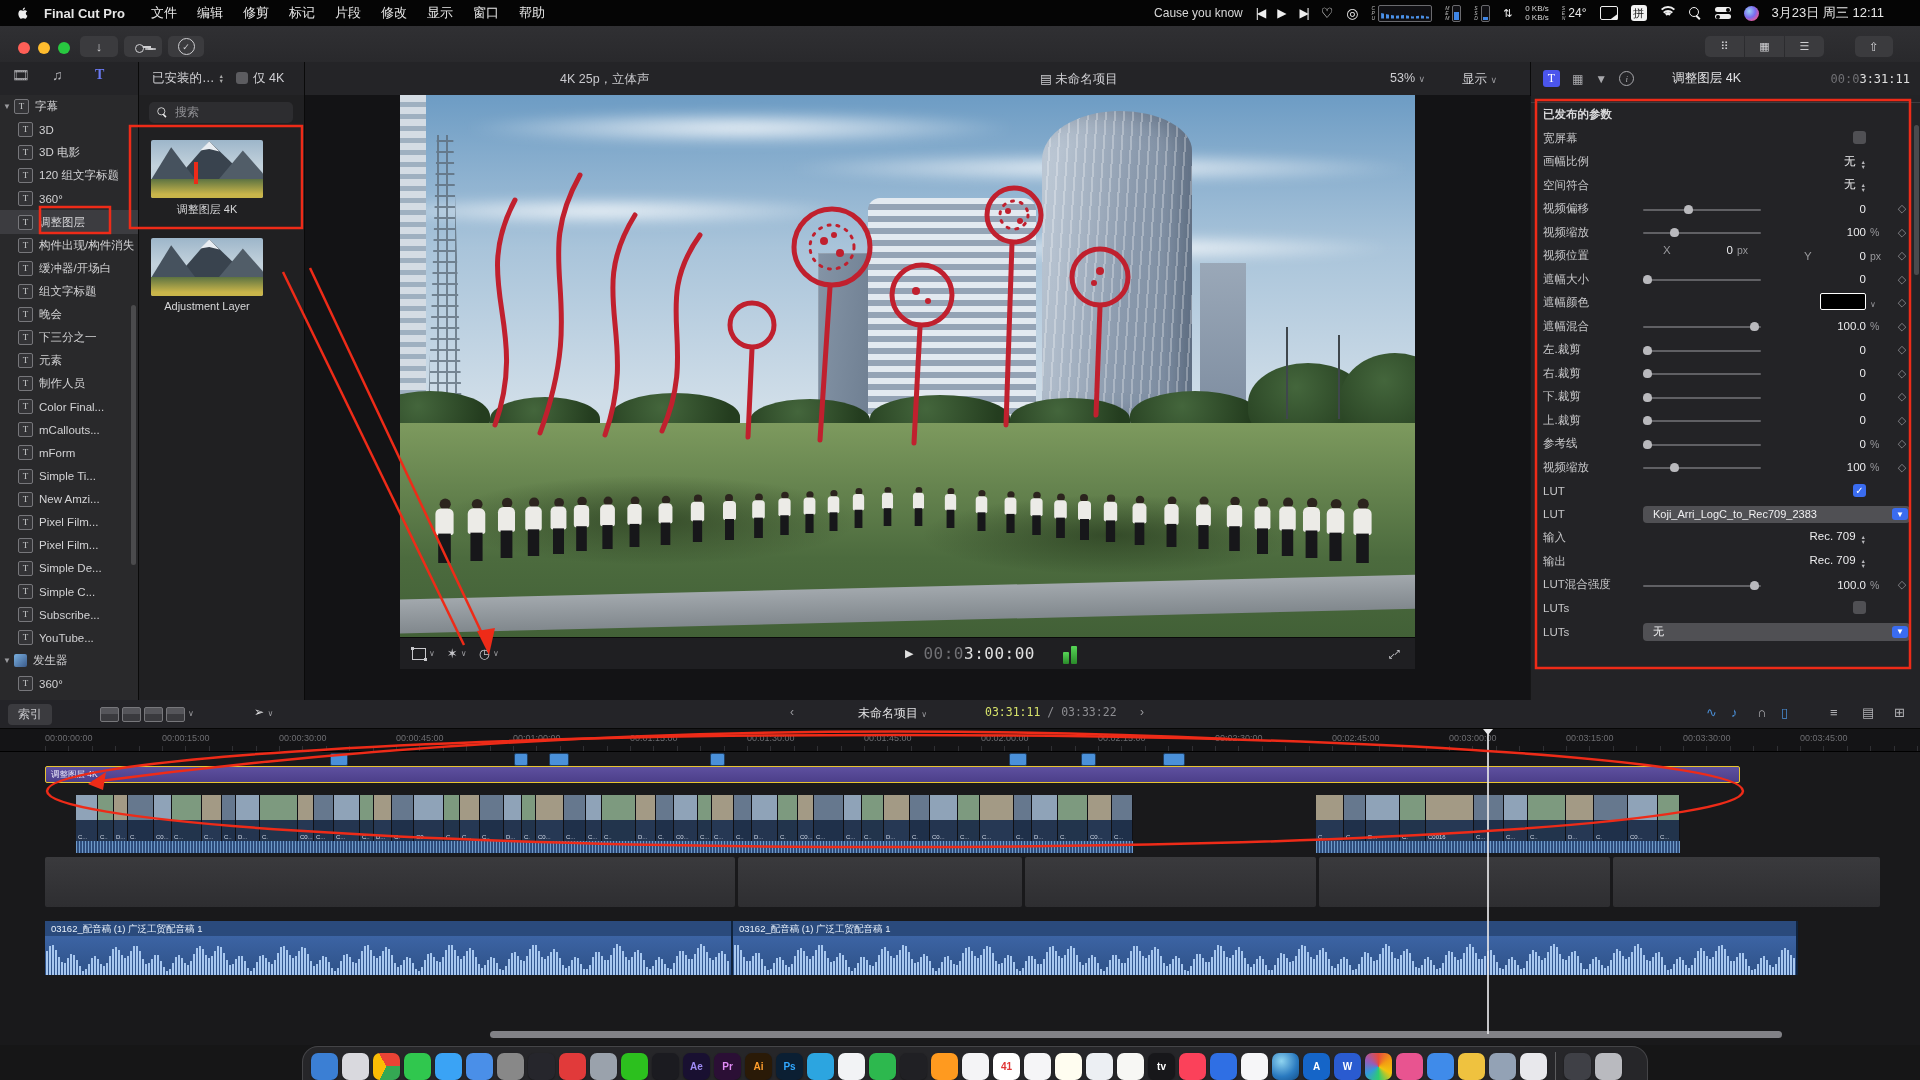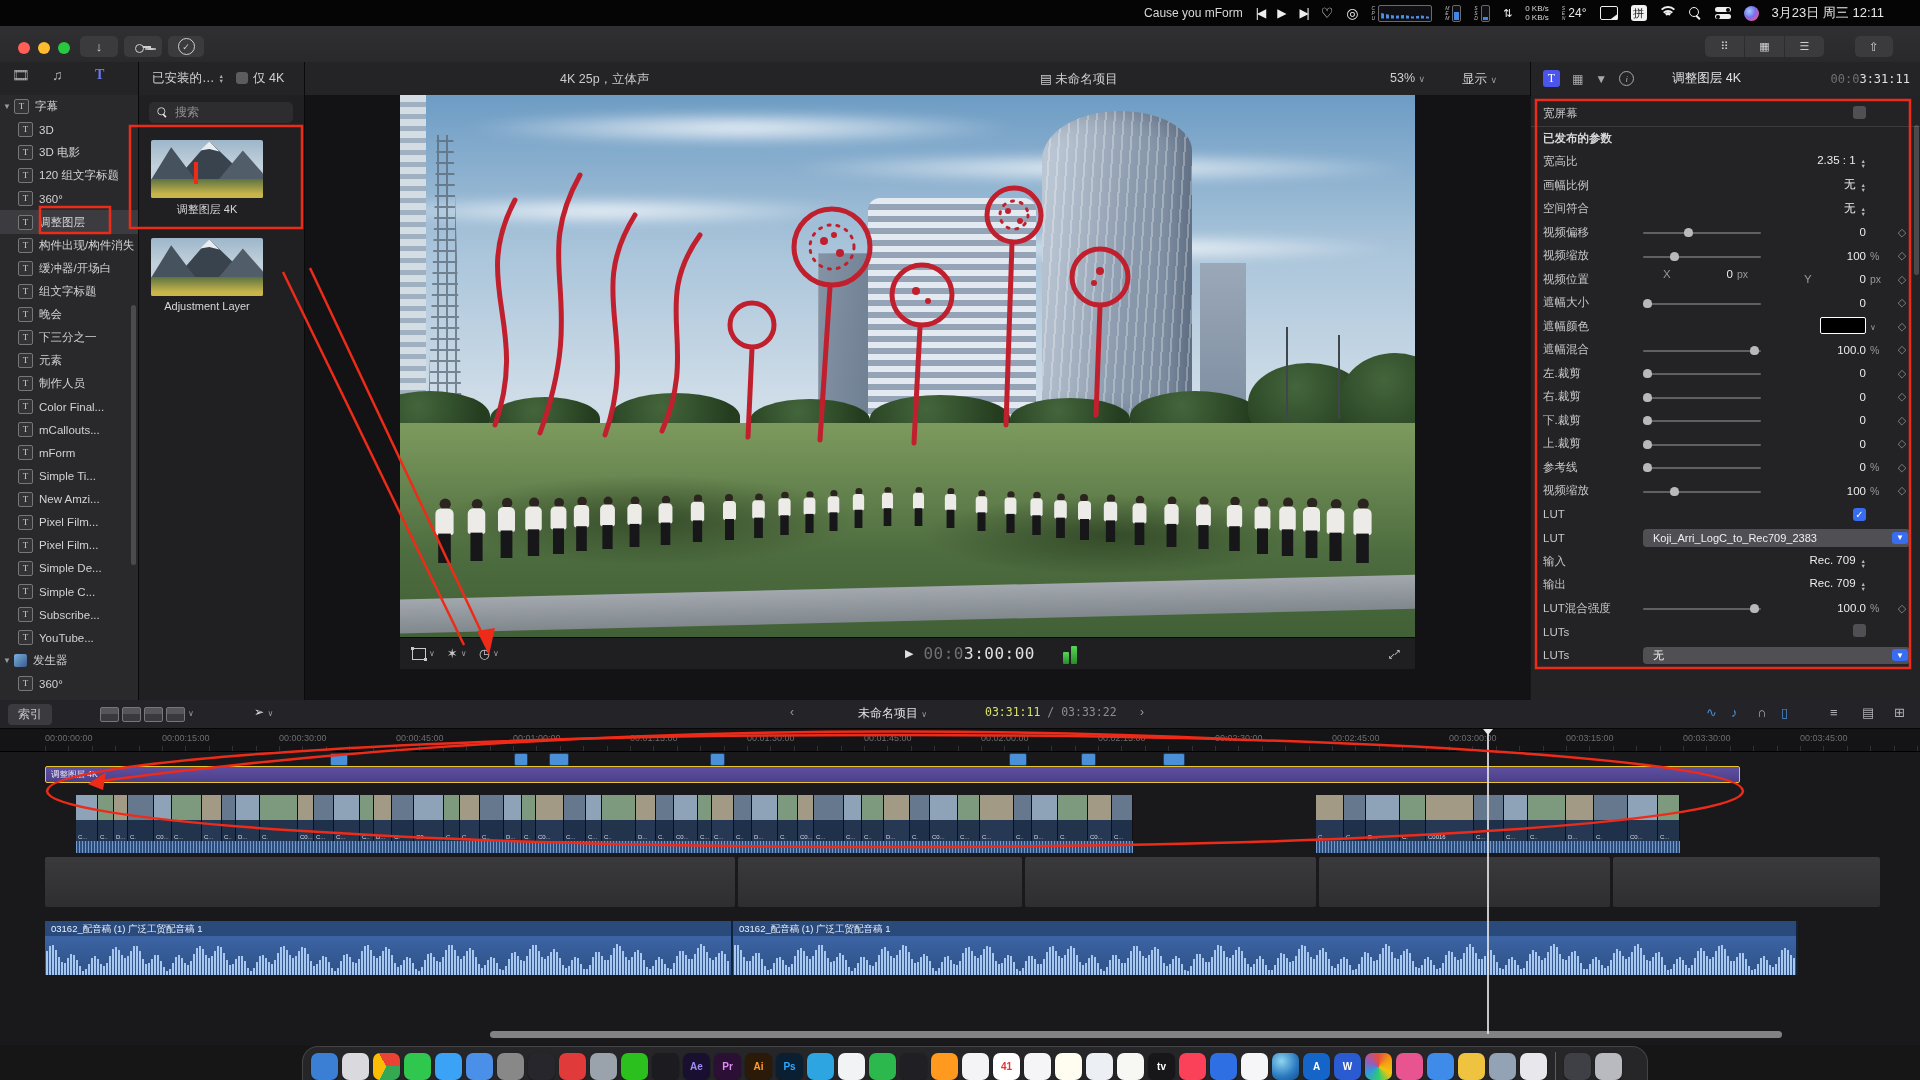--- a/index.html
+++ b/index.html
@@ -174,22 +174,30 @@
   .dsep{width:1px;height:30px;background:rgba(255,255,255,.25);margin:0 4px;flex:none;}
   
   .ann{position:absolute;left:0;top:0;width:1920px;height:1080px;pointer-events:none;z-index:60;}
 </style>
 </head>
 <body>
 
 <div id="screen">
 
   <div class="menubar">
+    <div class="mb-left">
+      <svg class="apple" viewBox="0 0 16 16">
+        <path fill="#eee" d="M11.2 8.6c0-1.6 1.3-2.4 1.4-2.4-.8-1.1-1.9-1.3-2.3-1.3-1-.1-1.9.6-2.4.6-.5 0-1.3-.6-2.1-.6-1.1 0-2.1.6-2.6 1.6-1.1 2-.3 4.9.8 6.5.5.8 1.2 1.7 2 1.6.8 0 1.1-.5 2.1-.5s1.2.5 2.1.5c.9 0 1.4-.8 2-1.6.6-.9.9-1.8.9-1.8s-1.8-.7-1.9-2.6z"></path>
+        <path fill="#eee" d="M9.6 3.6c.4-.5.7-1.2.6-2-.6 0-1.3.4-1.8 1-.4.5-.7 1.2-.6 1.9.7.1 1.4-.4 1.8-.9z"></path>
+      </svg>
+      <span class="mb-app">Final Cut Pro</span>
+      <span id="menus"><span class="mb-item">文件</span><span class="mb-item">编辑</span><span class="mb-item">修剪</span><span class="mb-item">标记</span><span class="mb-item">片段</span><span class="mb-item">修改</span><span class="mb-item">显示</span><span class="mb-item">窗口</span><span class="mb-item">帮助</span></span>
+    </div>
     <div class="mb-right">
-      <span style="color:#d8d8d8;">Cause you mForm</span>
+      <span style="color:#d8d8d8;">Cause you know</span>
       <span class="mb-ico" style="letter-spacing:-2px;">|◀</span>
       <span class="mb-ico">▶</span>
       <span class="mb-ico" style="letter-spacing:-2px;">▶|</span>
       <span class="mb-ico" style="font-size:14px;">♡</span>
       <span class="mb-ico" style="font-size:14px;">◎</span>
       <span class="statgrp">
         <span class="vlabel">
             <i>C</i>
             <i>P</i>
             <i>U</i>
@@ -726,37 +734,27 @@
         <span class="expandico">
             <span style="right:0;top:0;">↗</span>
             <span style="left:0;bottom:0;">↙</span>
           </span>
       </div>
     </div>
   </div>
 
   <div class="inspector">
     <div id="insp-rows" style="position:absolute;left:0;top:7px;width:100%;">
+        <div class="irow hdr">
+          <span class="ilabel" style="width: auto;">已发布的参数</span>
+        </div>
         <div class="irow">
           <span class="ilabel">宽屏幕</span>
           <span class="imid"></span>
           <span class="ival"><span class="icb"></span></span>
-          <span class="iunit"></span>
-          <span class="ikf"></span>
-        </div>
-        <div class="irow hdr">
-          <span class="ilabel" style="width: auto;">已发布的参数</span>
-        </div>
-        <div class="irow">
-          <span class="ilabel">宽高比</span>
-          <span class="imid"></span>
-          <span class="ival" style="width: 110px;"><span>2.35 : 1</span><span class="istep">
-              <span>▲</span>
-              <span>▼</span>
-            </span></span>
           <span class="iunit"></span>
           <span class="ikf"></span>
         </div>
         <div class="irow">
           <span class="ilabel">画幅比例</span>
           <span class="imid"></span>
           <span class="ival" style="width: 110px;"><span>无</span><span class="istep">
               <span>▲</span>
               <span>▼</span>
             </span></span>

